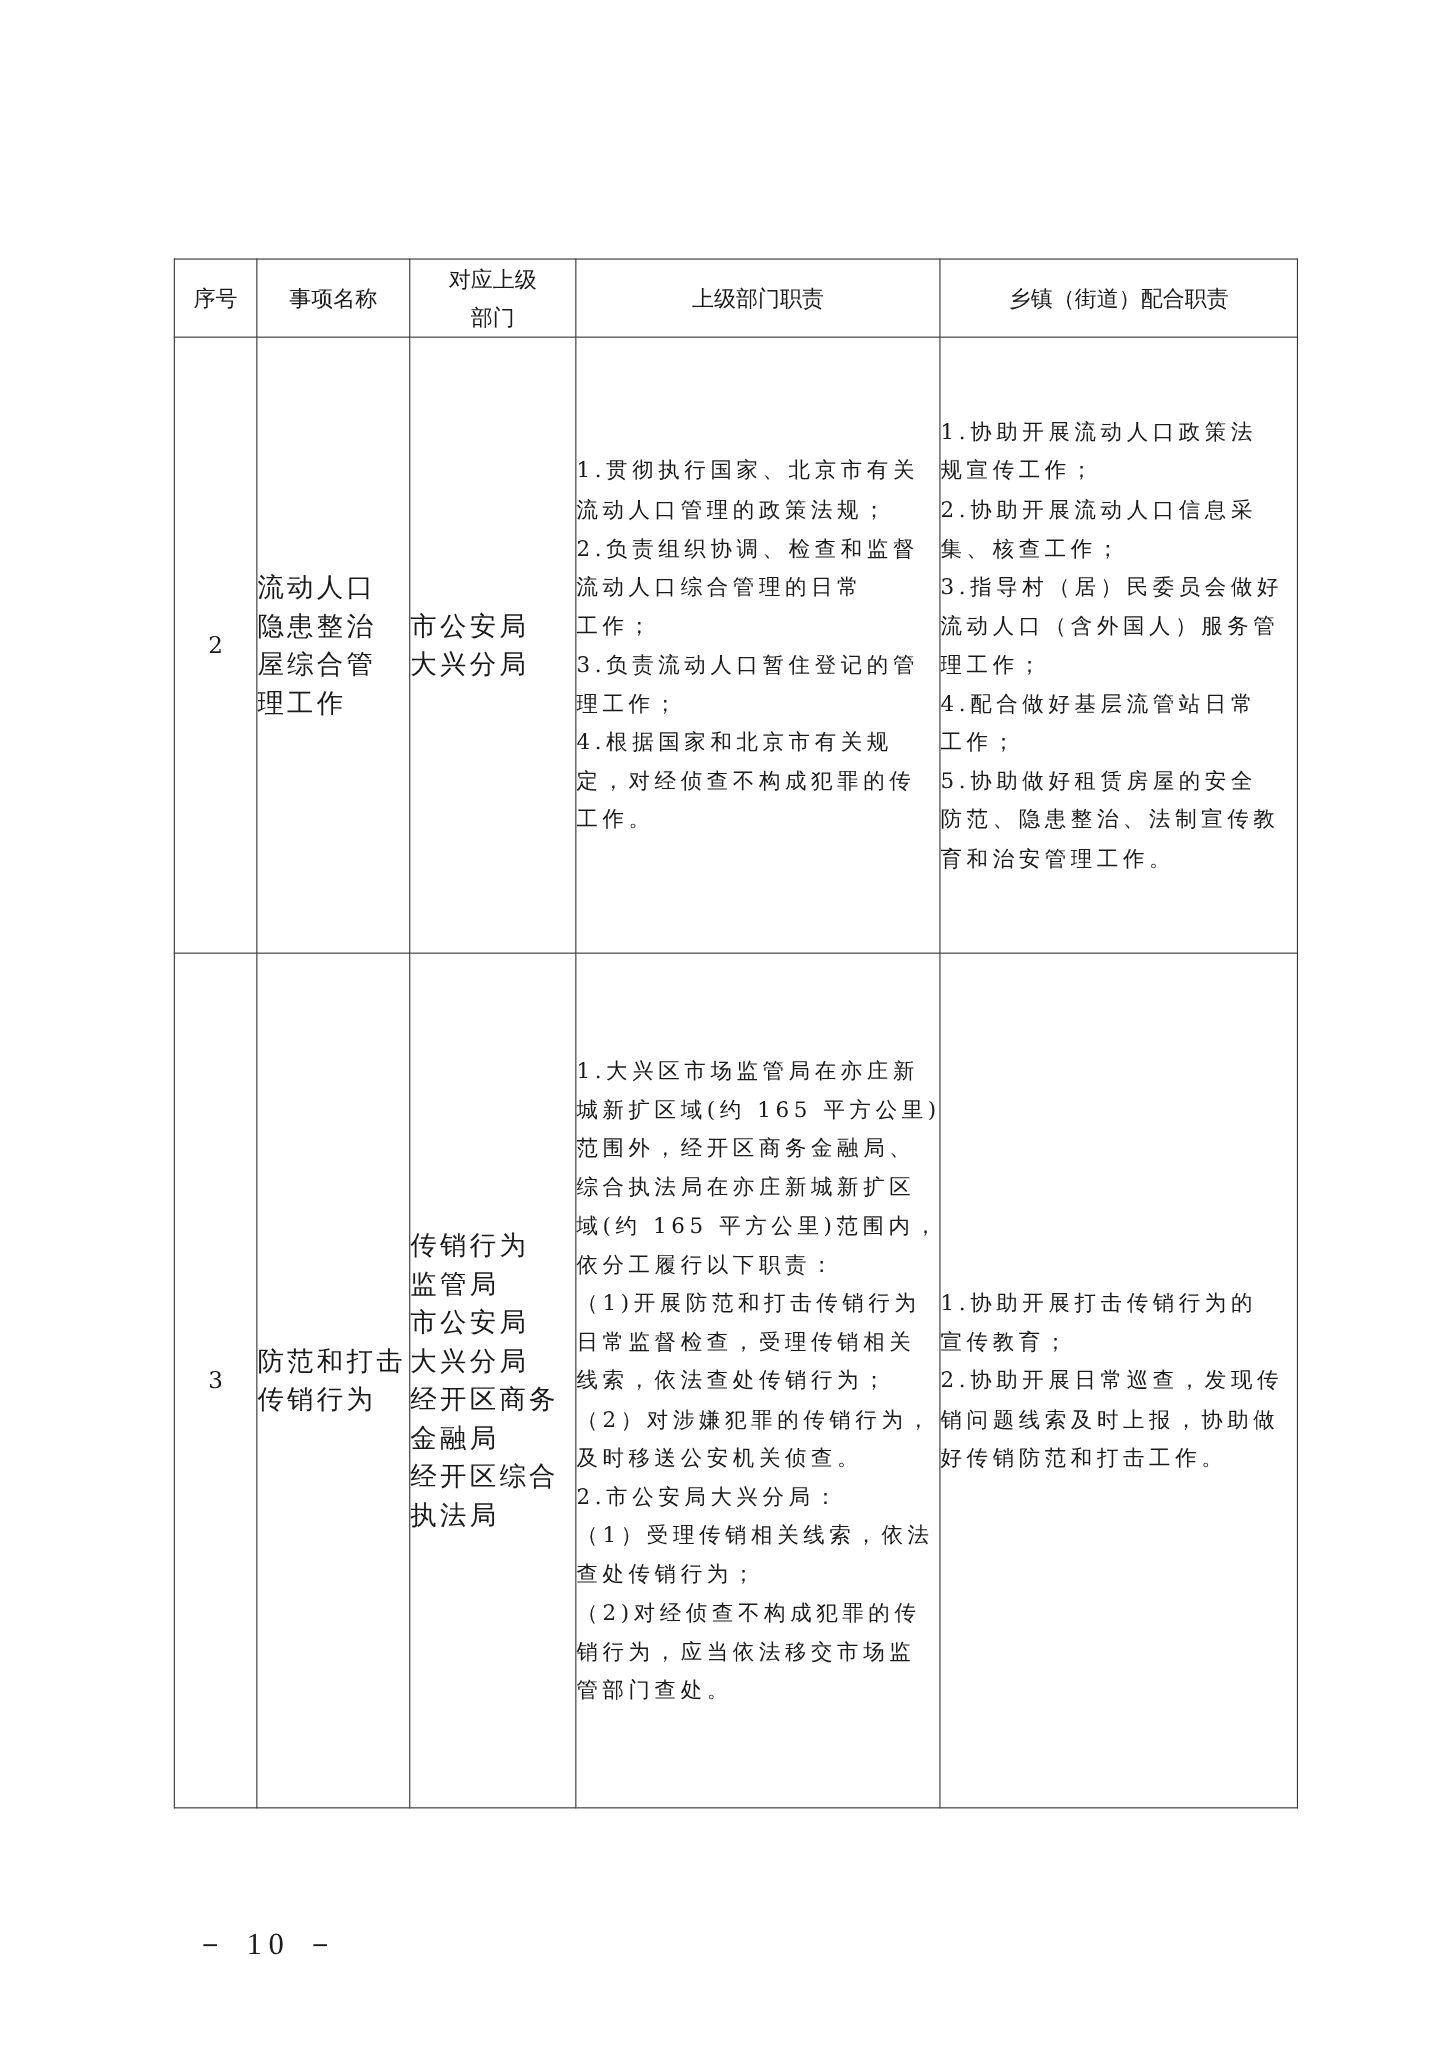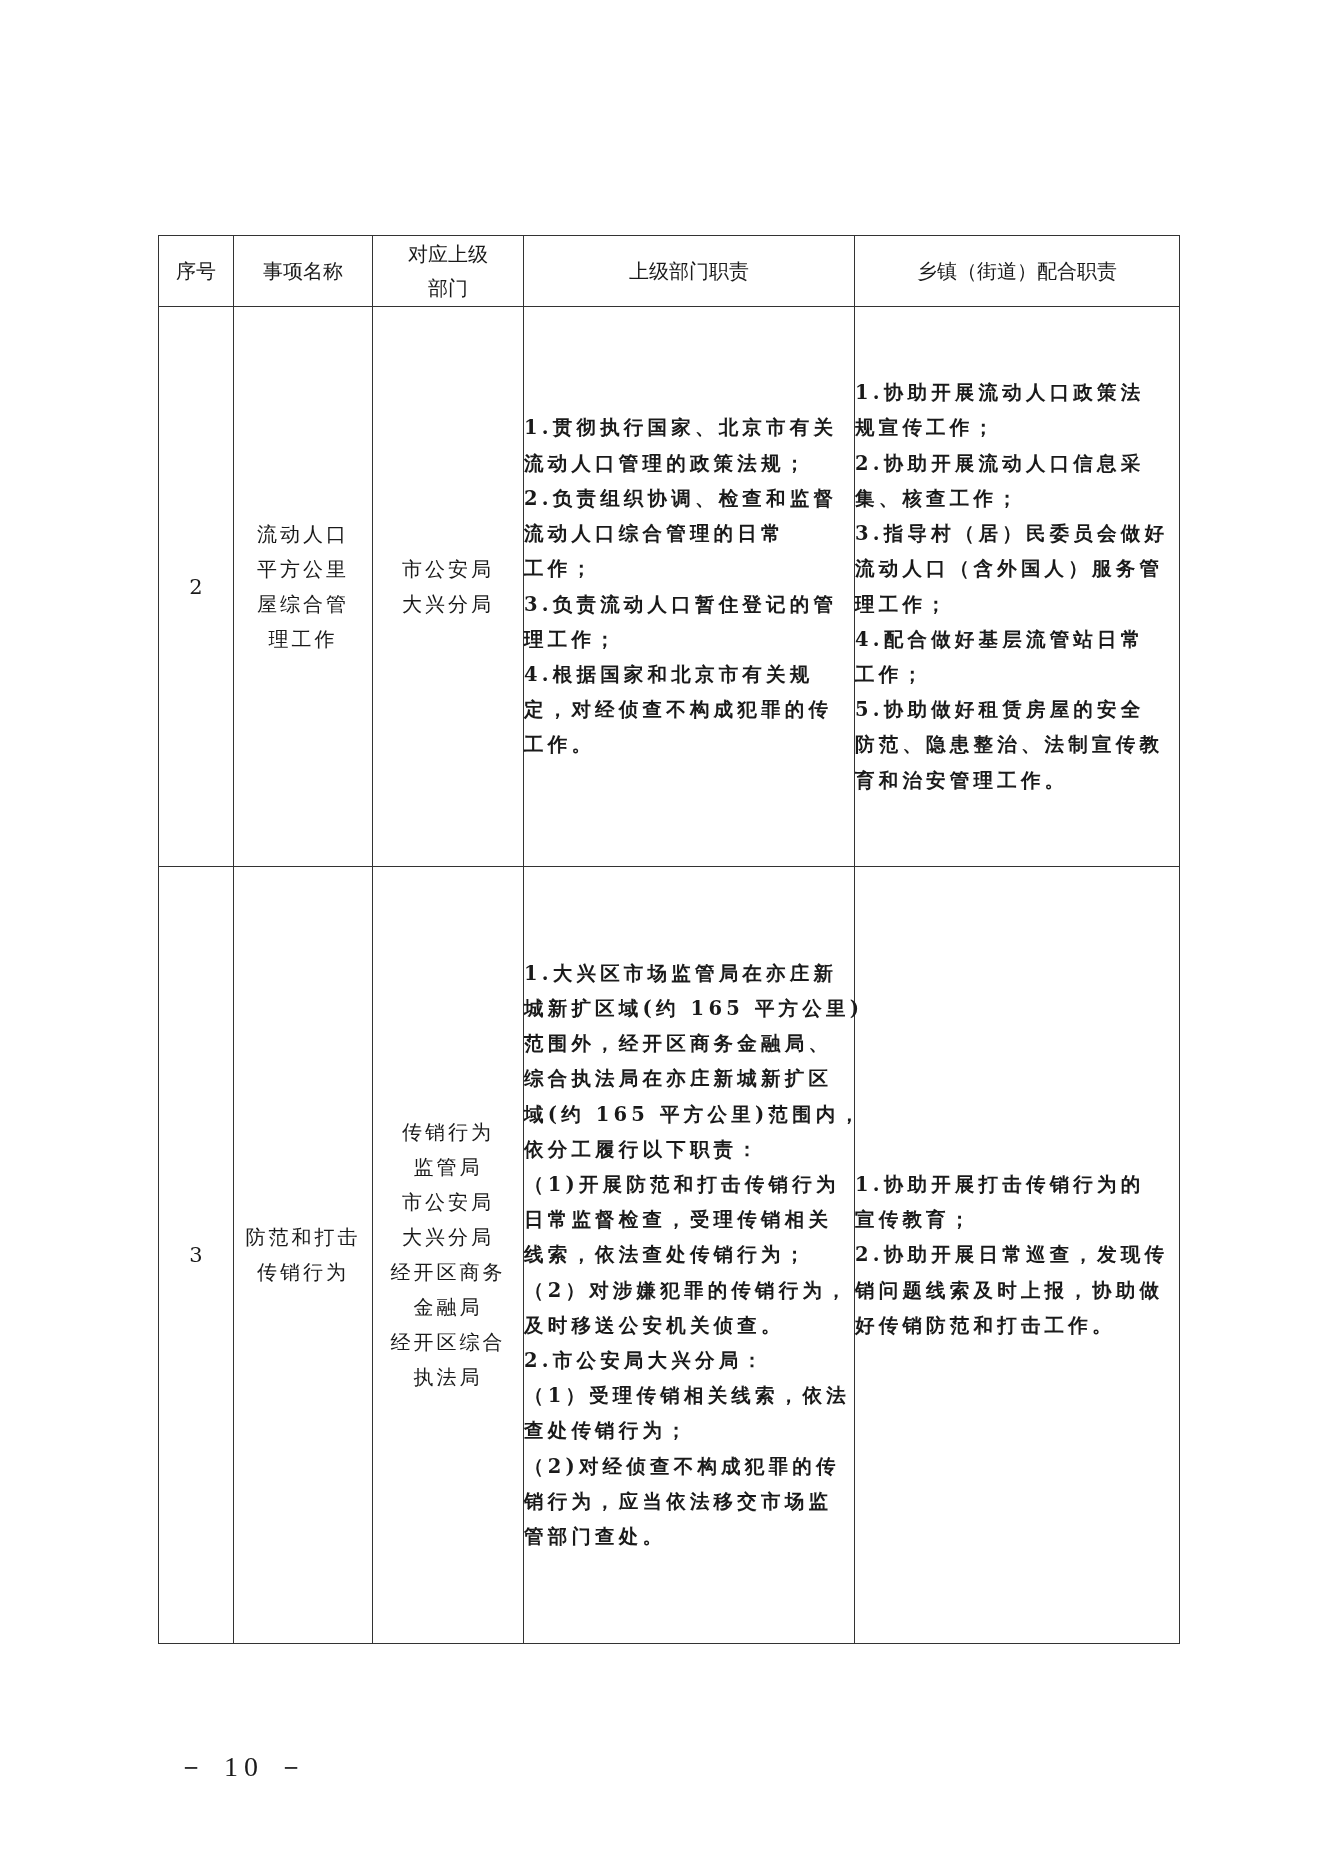--- a/index.html
+++ b/index.html
@@ -38,37 +38,36 @@
       font-family: "DejaVu Sans", "Liberation Sans", sans-serif;
       font-weight: normal;
       font-size: 20px;
       letter-spacing: 0px;
       text-align: center;
       line-height: 34px;
       height: 70px;
     }
     th .hdr-multiline span { display: block; }
     td.center {
-      text-align: center;
-      font-size: 20px;
+      font-size: 24px;
       line-height: 35px;
       letter-spacing: 3px;
     }
     td.num {
       text-align: center;
       font-size: 21px;
     }
     td.text-cell {
       font-size: 19.5px;
       line-height: 35.2px;
       letter-spacing: 4.2px;
       padding: 0 10px 0 12px;
       text-align: justify;
     }
-    .line { display: block; white-space: nowrap; font-weight: bold; }
+    .line { display: block; white-space: nowrap; }
     .cell-lines span { display: block; }
     .page-number {
       position: absolute;
       left: 177px;
       top: 1748px;
       font-size: 28px;
       letter-spacing: 6px;
       font-family: "Liberation Serif", "DejaVu Serif", serif;
       text-align: right;
     }
@@ -100,21 +99,21 @@
         <th>乡镇（街道）配合职责</th>
       </tr>
     </thead>
     <tbody>
 
       <tr style="height:560px">
         <td class="num">2</td>
         <td class="center">
           <div class="cell-lines">
             <span>流动人口</span>
-            <span>平方公里</span>
+            <span>隐患整治</span>
             <span>屋综合管</span>
             <span>理工作</span>
           </div>
         </td>
         <td class="center">
           <div class="cell-lines">
             <span>市公安局</span>
             <span>大兴分局</span>
           </div>
         </td>

